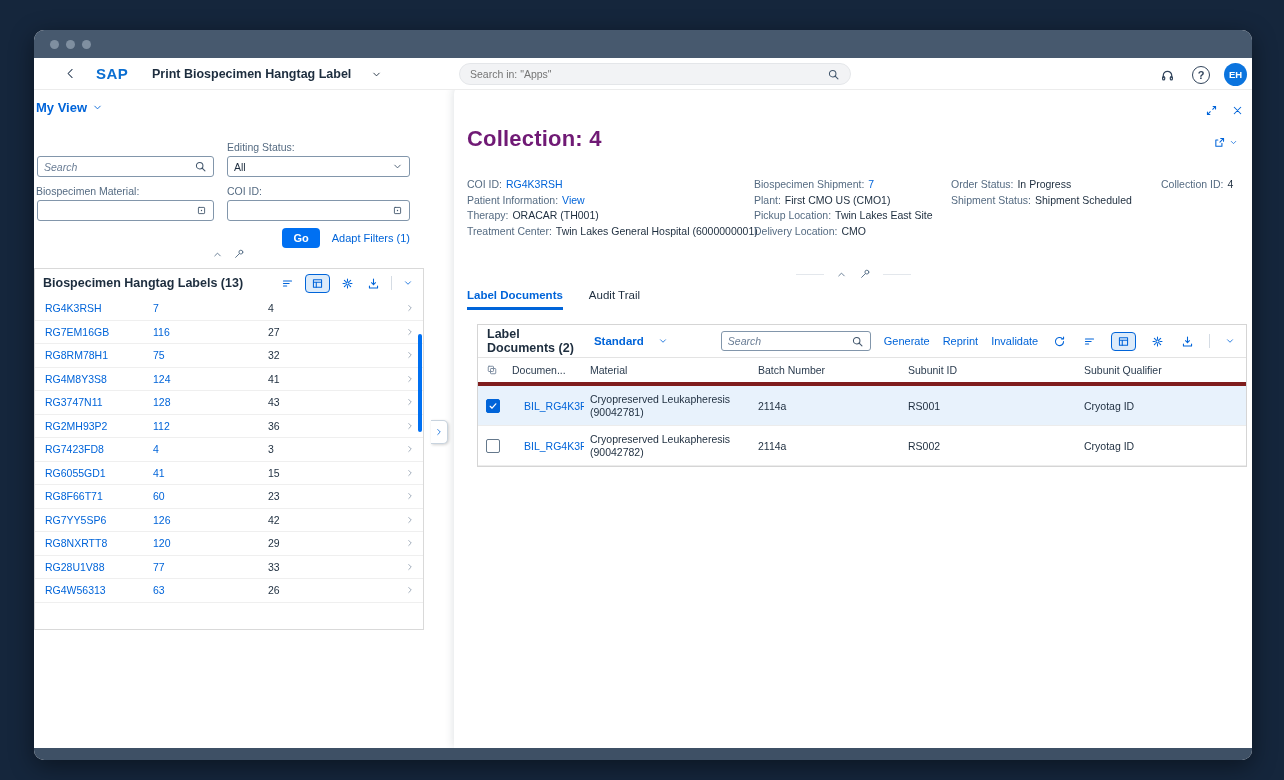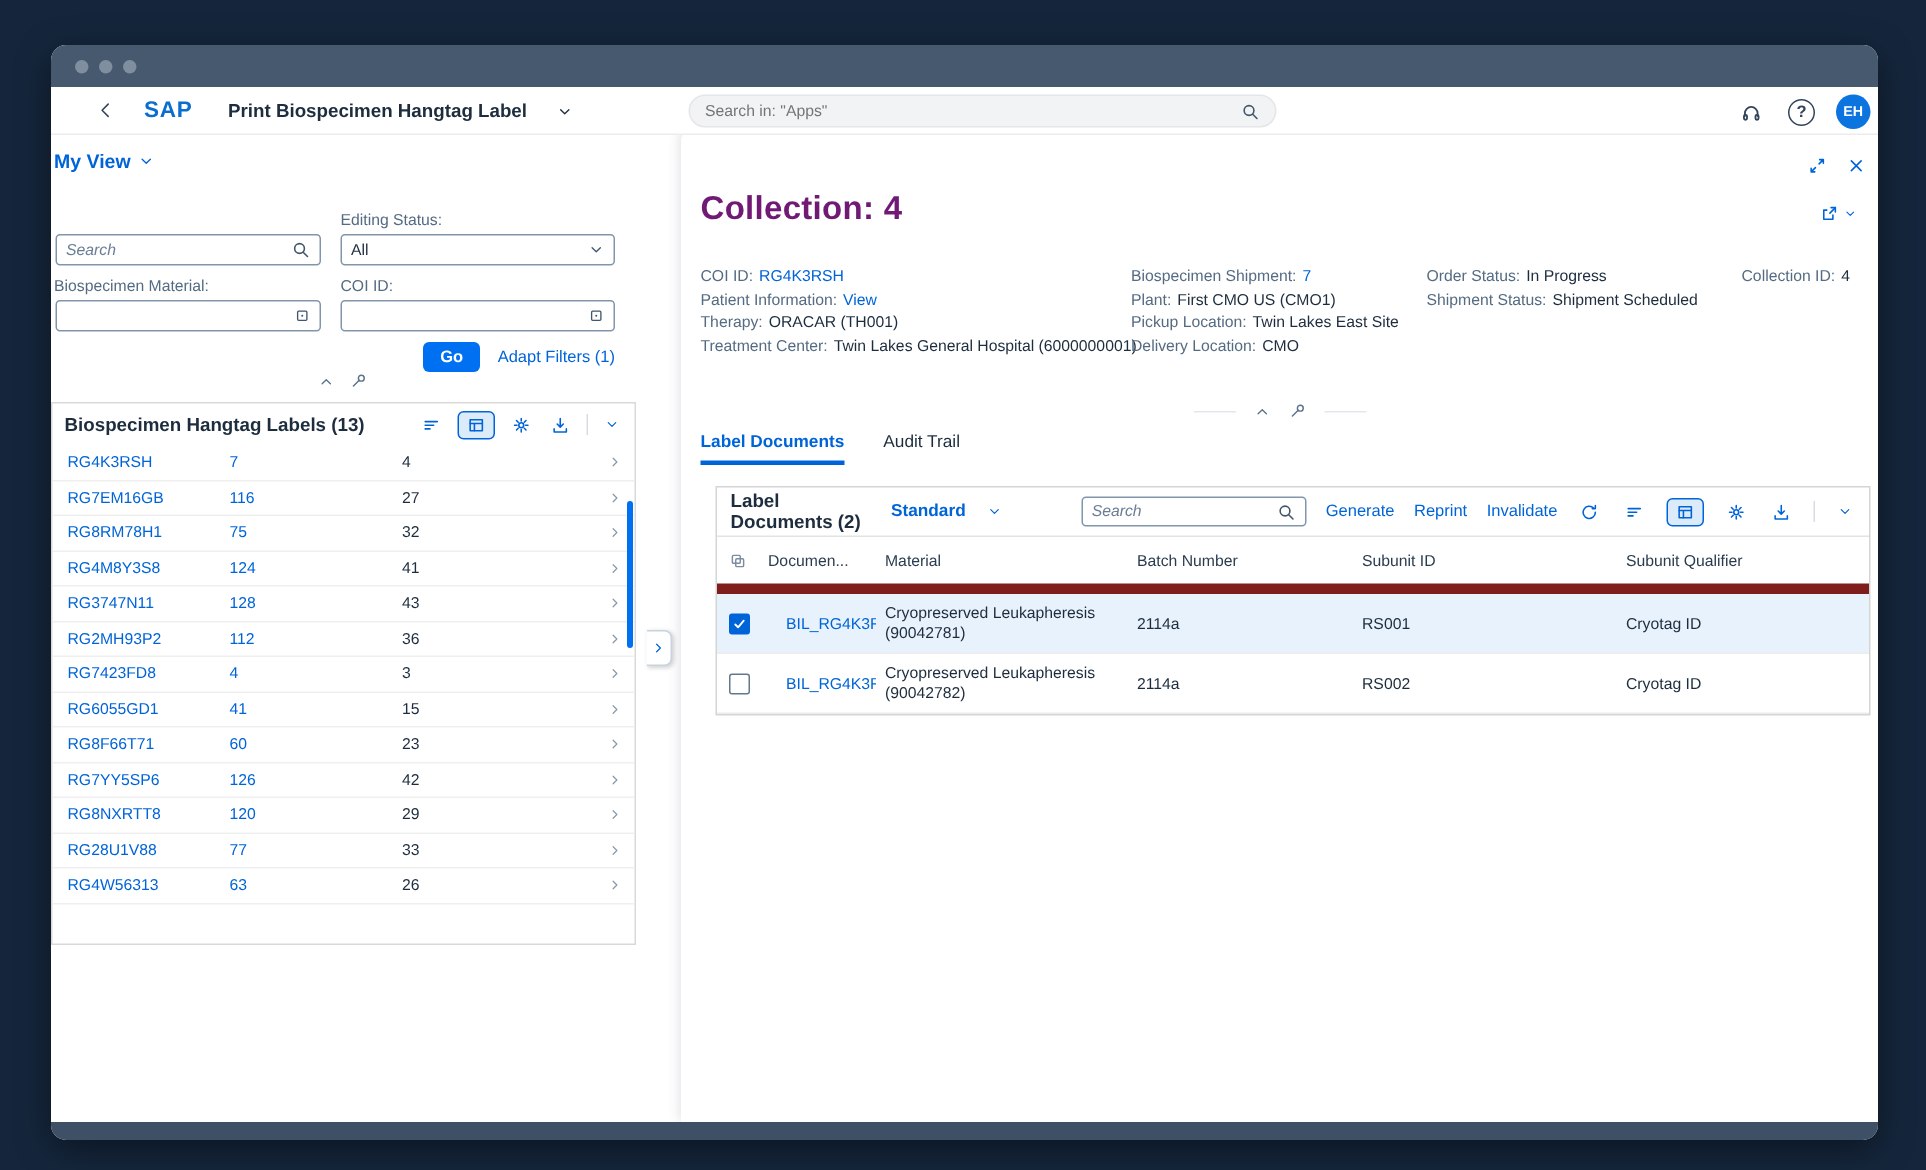--- a/index.html
+++ b/index.html
@@ -74,21 +74,21 @@
   .tab { padding-bottom:6px; cursor:pointer; color:#1d2d3e; }
   .tab.selected { color:#0064d9; font-weight:700; border-bottom:3px solid #0064d9; }
 
   .lt-card { position:absolute; left:23px; top:238px; width:770px; border:1px solid #d5d5d5; background:#fff; }
   .lt-toolbar { height:32px; display:flex; align-items:center; padding:0 9px; gap:13px; }
   .lt-title { font-size:12.5px; font-weight:700; }
   .variant { color:#0064d9; font-size:11.5px; font-weight:700; gap:14px; }
   .lt-search { position:static; width:150px; height:20px; margin-left:40px; }
   .lt-action { font-size:11px; color:#0064d9; }
   .lt-action.first { margin-left:auto; }
-  .lt-header { height:39px; display:grid; grid-template-columns:26px 78px 168px 150px 176px 1fr; align-items:center; padding-left:8px; border-top:1px solid #e3e3e3; border-bottom:7px solid #7f1d1d; font-size:10.5px; color:#2b3c4f; }
+  .lt-header { height:29px; display:grid; grid-template-columns:26px 78px 168px 150px 176px 1fr; align-items:center; padding-left:8px; border-top:1px solid #e3e3e3; border-bottom:4px solid #7f1d1d; font-size:10.5px; color:#2b3c4f; }
   .lt-header svg { color:#7d8da0; }
   .lrow { height:40px; display:grid; grid-template-columns:26px 78px 168px 150px 176px 1fr; align-items:center; padding-left:8px; border-bottom:1px solid #ececec; font-size:10.5px; cursor:pointer; }
   .lrow.selected { background:#e8f2fc; }
   .cb { width:14px; height:14px; border:1.5px solid #64788c; border-radius:2px; background:#fff; display:flex; align-items:center; justify-content:center; cursor:pointer; }
   .cb.checked { background:#0064d9; border-color:#0064d9; color:#fff; }
   .doc-link { color:#0064d9; overflow:hidden; white-space:nowrap; display:block; width:72px;padding-left:12px; }
   .mat div { line-height:13px; }
 </style>
 </head>
 <body>

